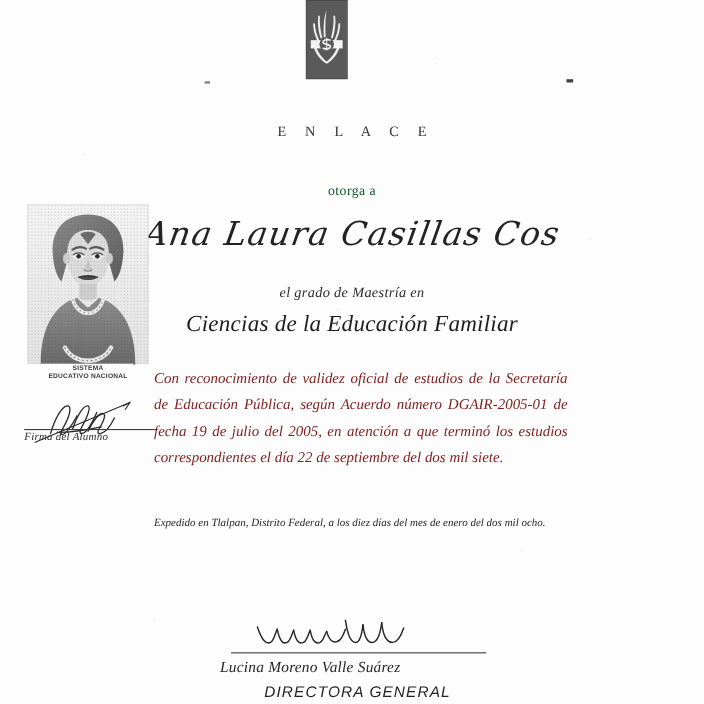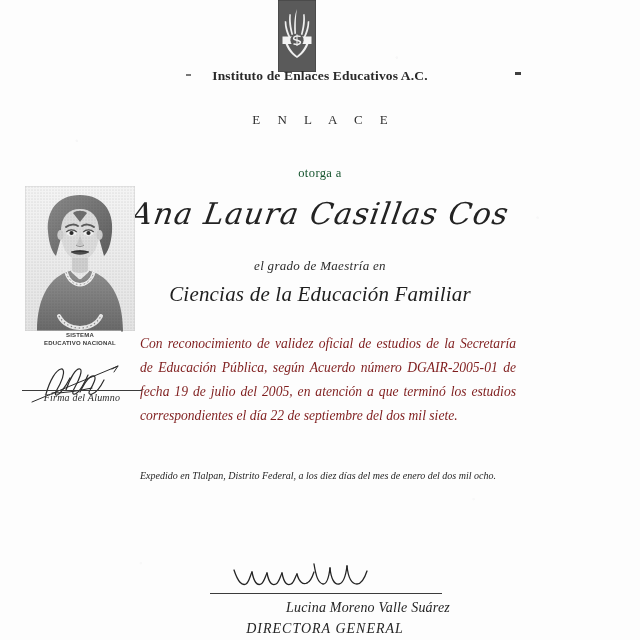--- a/index.html
+++ b/index.html
@@ -184,21 +184,21 @@
     left: 0;
     top: 28px;
     width: 120px;
     border-top: 1px solid #3c3c3c;
   }
   #student-sign-label {
     position: absolute;
     left: 0;
     top: 30px;
     width: 120px;
-    text-align: center;
+    text-align: left;
     font-family: "Liberation Serif", serif;
     font-style: italic;
     font-size: 10px;
     color: #2e2e2e;
     letter-spacing: .2px;
   }
 
   
   #director-block {
     position: absolute;
@@ -218,34 +218,34 @@
     left: 10px;
     top: 31px;
     width: 232px;
     border-top: 1px solid #3c3c3c;
   }
   #director-name {
     position: absolute;
     left: 0;
     top: 38px;
     width: 250px;
-    text-align: right;
+    text-align: left;
     font-family: "Liberation Serif", serif;
     font-style: italic;
     font-size: 14px;
     color: #242424;
     letter-spacing: .2px;
   }
   #director-role {
     position: absolute;
     left: 0;
     top: 59px;
     width: 250px;
     text-align: center;
-    font-family: Liberation Serif, serif;
+    font-family: Liberation Sans, sans-serif;
     font-style: italic;
     font-size: 14px;
     color: #242424;
     letter-spacing: 1px;
   }
 </style>
 </head>
 <body>
 
 <div id="certificate">
@@ -262,21 +262,20 @@
         <path d="M31.2 21 C31.6 27, 29.4 34, 26.4 39 L25.1 38 C27.7 33, 29.6 27, 29.7 21.6 Z"></path>
         <path d="M19 58 C12 54, 7 46, 6.2 38 L8.1 37.6 C9.2 45, 13.6 52, 19 56 C24.4 52, 28.8 45, 29.9 37.6 L31.8 38 C31 46, 26 54, 19 58 Z"></path>
       </g>
       <rect x="4.5" y="36.5" width="29" height="7.5" fill="#f3f3f3"></rect>
       <circle cx="19" cy="40.2" r="6.6" fill="#5a5a5a"></circle>
       <path d="M22 36.4 C18.4 35.4, 15.6 36.6, 15.6 38.4 C15.6 40.6, 22.4 40, 22.4 42.2 C22.4 44, 19.4 45.1, 16 44" fill="none" stroke="#f0f0f0" stroke-width="1.5" stroke-linecap="round"></path>
       <line x1="19" y1="34.4" x2="19" y2="46" stroke="#f0f0f0" stroke-width="1"></line>
     </svg>
   </div>
 
-  <div id="institute-name">Instituto de Enlaces Educativos A.C.</div>
   <div id="enlace-word">E N L A C E</div>
 
   <div id="otorga">otorga a</div>
   <div id="student-name">Ana Laura Casillas Cos</div>
   <div id="degree-title">Ciencias de la Educación Familiar</div>
   <div id="degree-lead">el grado de Maestría en</div>
 
   <div id="recognition-paragraph">Con reconocimiento de validez oficial de estudios de la Secretaría de Educación Pública, según Acuerdo número DGAIR-2005-01 de fecha 19 de julio del 2005, en atención a que terminó los estudios correspondientes el día 22 de septiembre del dos mil siete.</div>
   <div id="issued-paragraph">Expedido en Tlalpan, Distrito Federal, a los diez días del mes de enero del dos mil ocho.</div>
 

